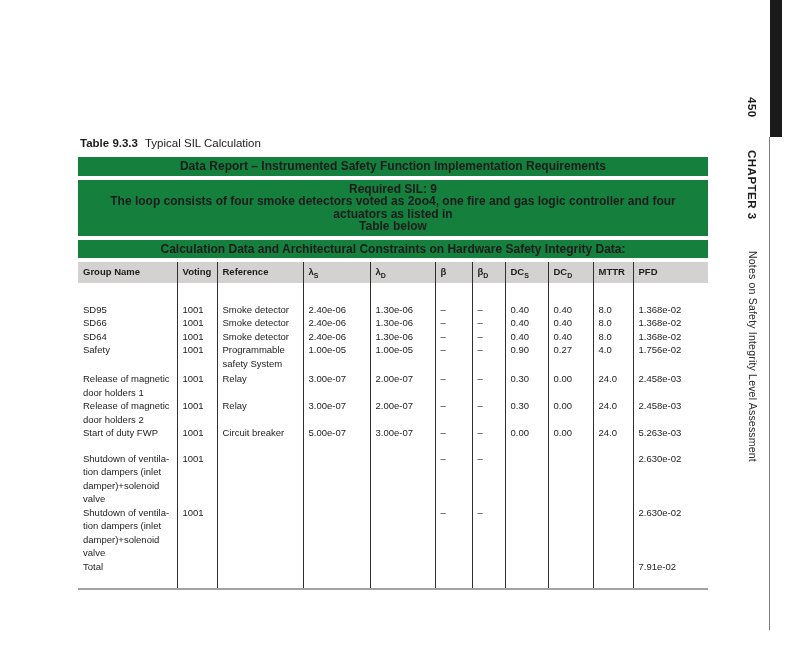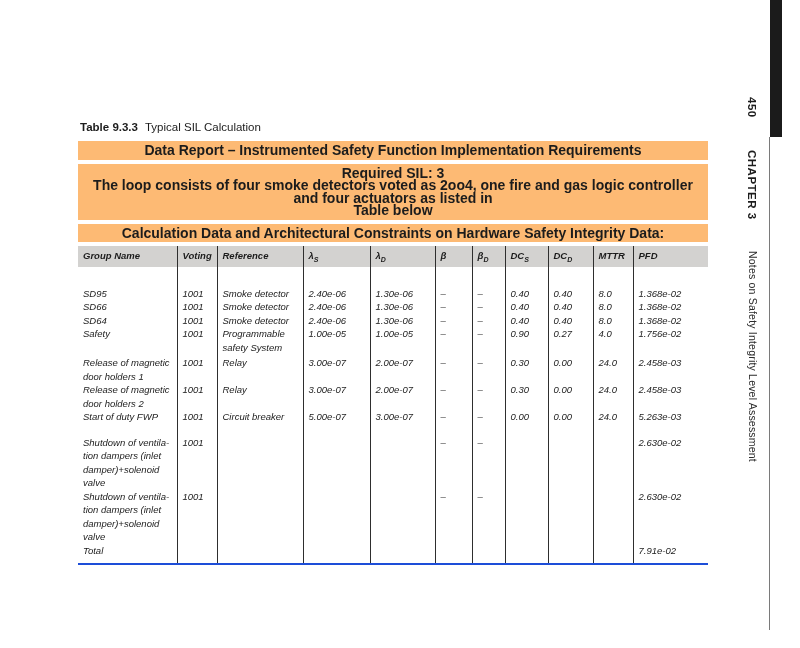--- a/index.html
+++ b/index.html
@@ -9,65 +9,64 @@
     overflow:hidden;
   }
   
   .edge-bar{position:absolute;left:770px;top:0;width:12px;height:137px;background:#1b1b1b;}
   .edge-rule{position:absolute;left:769px;top:137px;width:1px;height:493px;background:#7a7a7a;}
   .vtext{position:absolute;writing-mode:vertical-rl;white-space:nowrap;}
   .page-num{left:746px;top:97px;font-size:11.5px;font-weight:bold;letter-spacing:0.5px;}
   .chapter-label{left:746px;top:150px;font-size:11.5px;font-weight:bold;letter-spacing:0.5px;}
   .chapter-title{left:747px;top:251px;font-size:10.5px;color:#2a2a2a;letter-spacing:0.2px;}
   
-  .doc{position:absolute;left:78px;top:121px;width:630px;}
+  .doc{position:absolute;left:78px;top:137px;width:630px;}
   .tbl-title{font-size:11.5px;margin:0 0 8px 2px;}
   .tbl-title .lbl{font-weight:bold;}
   .tbl-title .txt{margin-left:7px;}
   .band{
-    background:#fdba74;text-align:center;font-weight:bold;font-size:14px;
+    background:#15803d;text-align:center;font-weight:bold;font-size:12px;
     line-height:12.5px;padding:3px 8px;margin-bottom:4px;white-space:pre-line;
   }
   table.sil{
     width:630px;table-layout:fixed;border-collapse:collapse;
-    border-bottom:2px solid #1d4ed8;
-    font-style:italic;
+    border-bottom:2px solid #a3a3a3;
   }
   table.sil th{
     background:#d3d2d0;font-size:9.5px;font-weight:bold;text-align:left;
     padding:4px 2px 4px 5px;border-right:1px solid #2e2e2e;vertical-align:middle;
   }
   table.sil th:last-child{border-right:none;}
   table.sil th sub{font-size:7px;}
   table.sil td{
     font-size:9.5px;line-height:13.5px;padding:0 2px 0 5px;vertical-align:top;
     border-right:1px solid #2e2e2e;white-space:pre-line;
   }
   table.sil td:last-child{border-right:none;}
   table.sil tbody tr:first-child td{padding-top:20px;}
   table.sil tr.gap-sm td{padding-top:2px;}
   table.sil tr.gap-lg td{padding-top:12px;}
-  table.sil tbody tr:last-child td{padding-bottom:6px;margin-top:48px;}
+  table.sil tbody tr:last-child td{padding-bottom:15px;margin-top:48px;}
 </style>
 </head>
 <body>
 
 <div class="edge-bar"></div>
 <div class="edge-rule"></div>
 <div class="vtext page-num">450</div>
 <div class="vtext chapter-label">CHAPTER 3</div>
 <div class="vtext chapter-title">Notes on Safety Integrity Level Assessment</div>
 
 <div class="doc">
   <div class="tbl-title">
     <span class="lbl">Table 9.3.3</span><span class="txt">Typical SIL Calculation</span>
   </div>
 
   <div class="band">Data Report – Instrumented Safety Function Implementation Requirements</div>
-  <div class="band">Required SIL: 3
+  <div class="band">Required SIL: 9
 The loop consists of four smoke detectors voted as 2oo4, one fire and gas logic controller and four actuators as listed in
 Table below</div>
   <div class="band">Calculation Data and Architectural Constraints on Hardware Safety Integrity Data:</div>
 
   <table class="sil">
     <colgroup>
       <col style="width:99px">
         <col style="width:40px">
         <col style="width:86px">
       <col style="width:67px">

